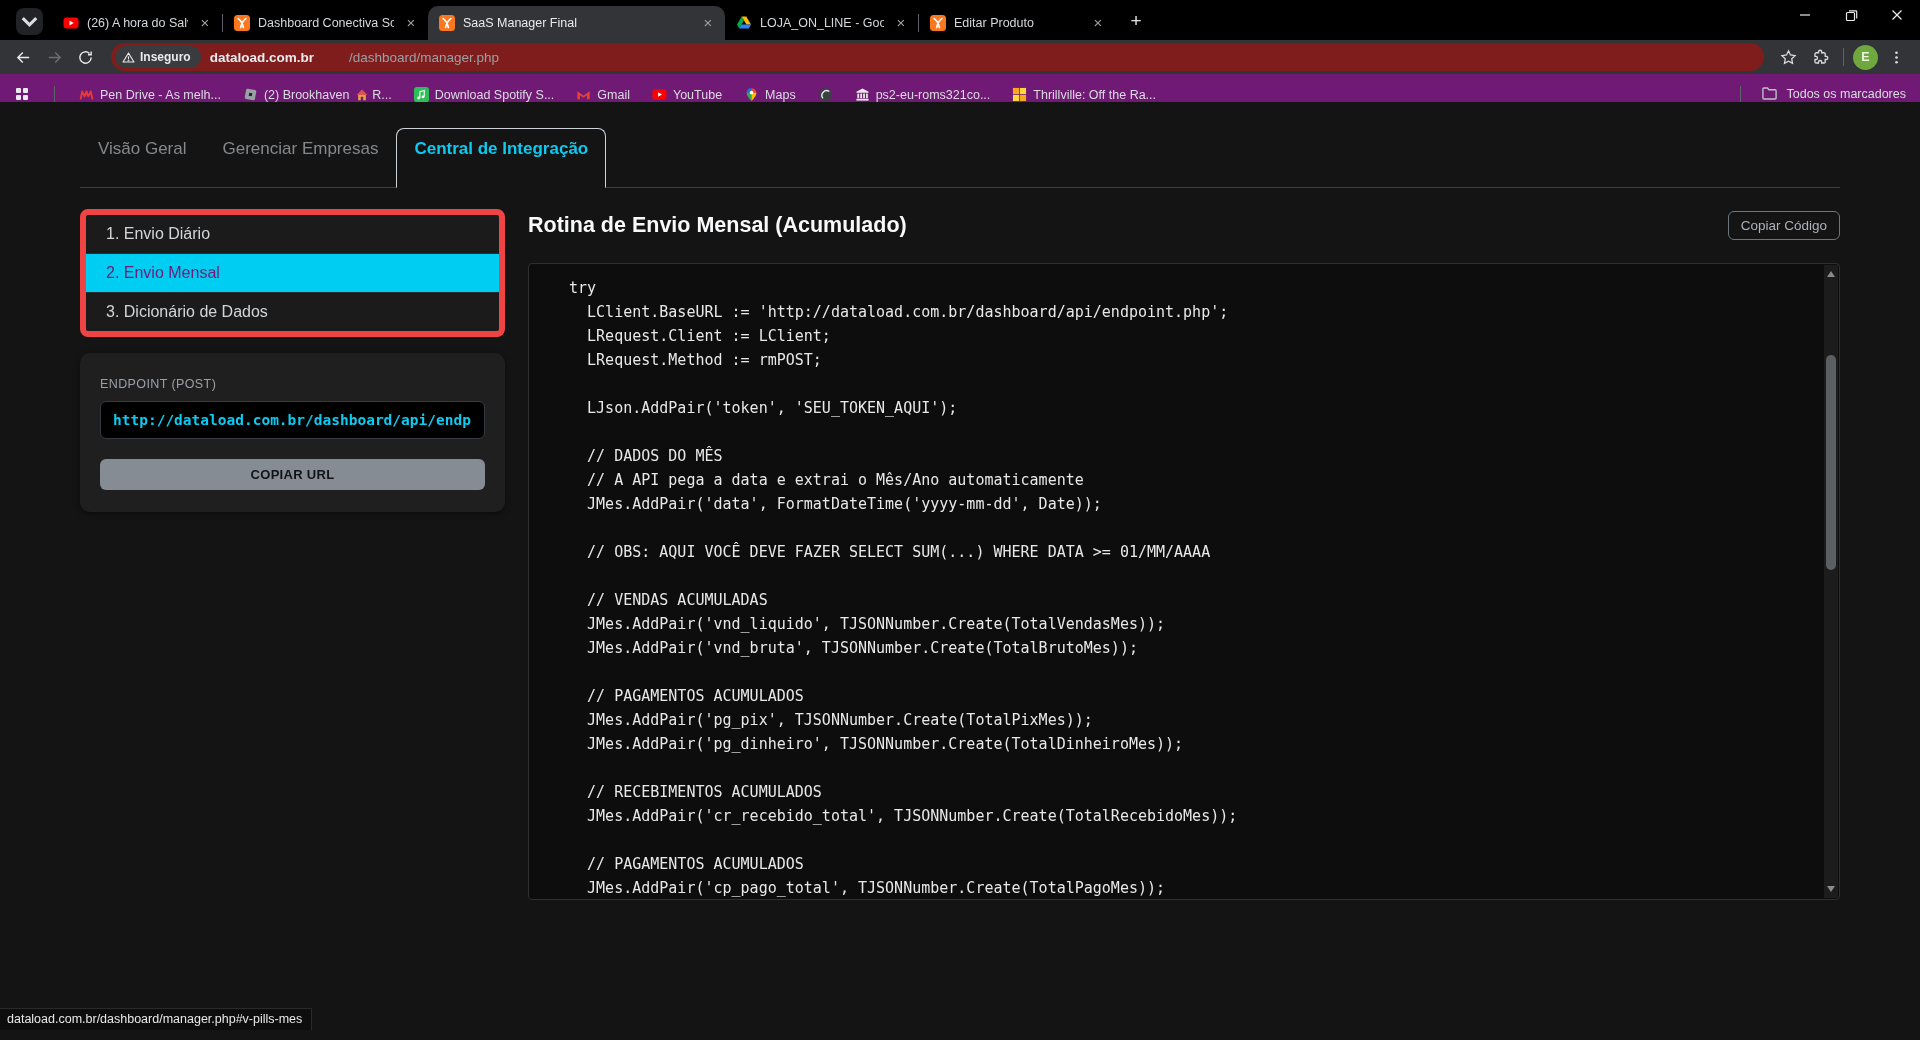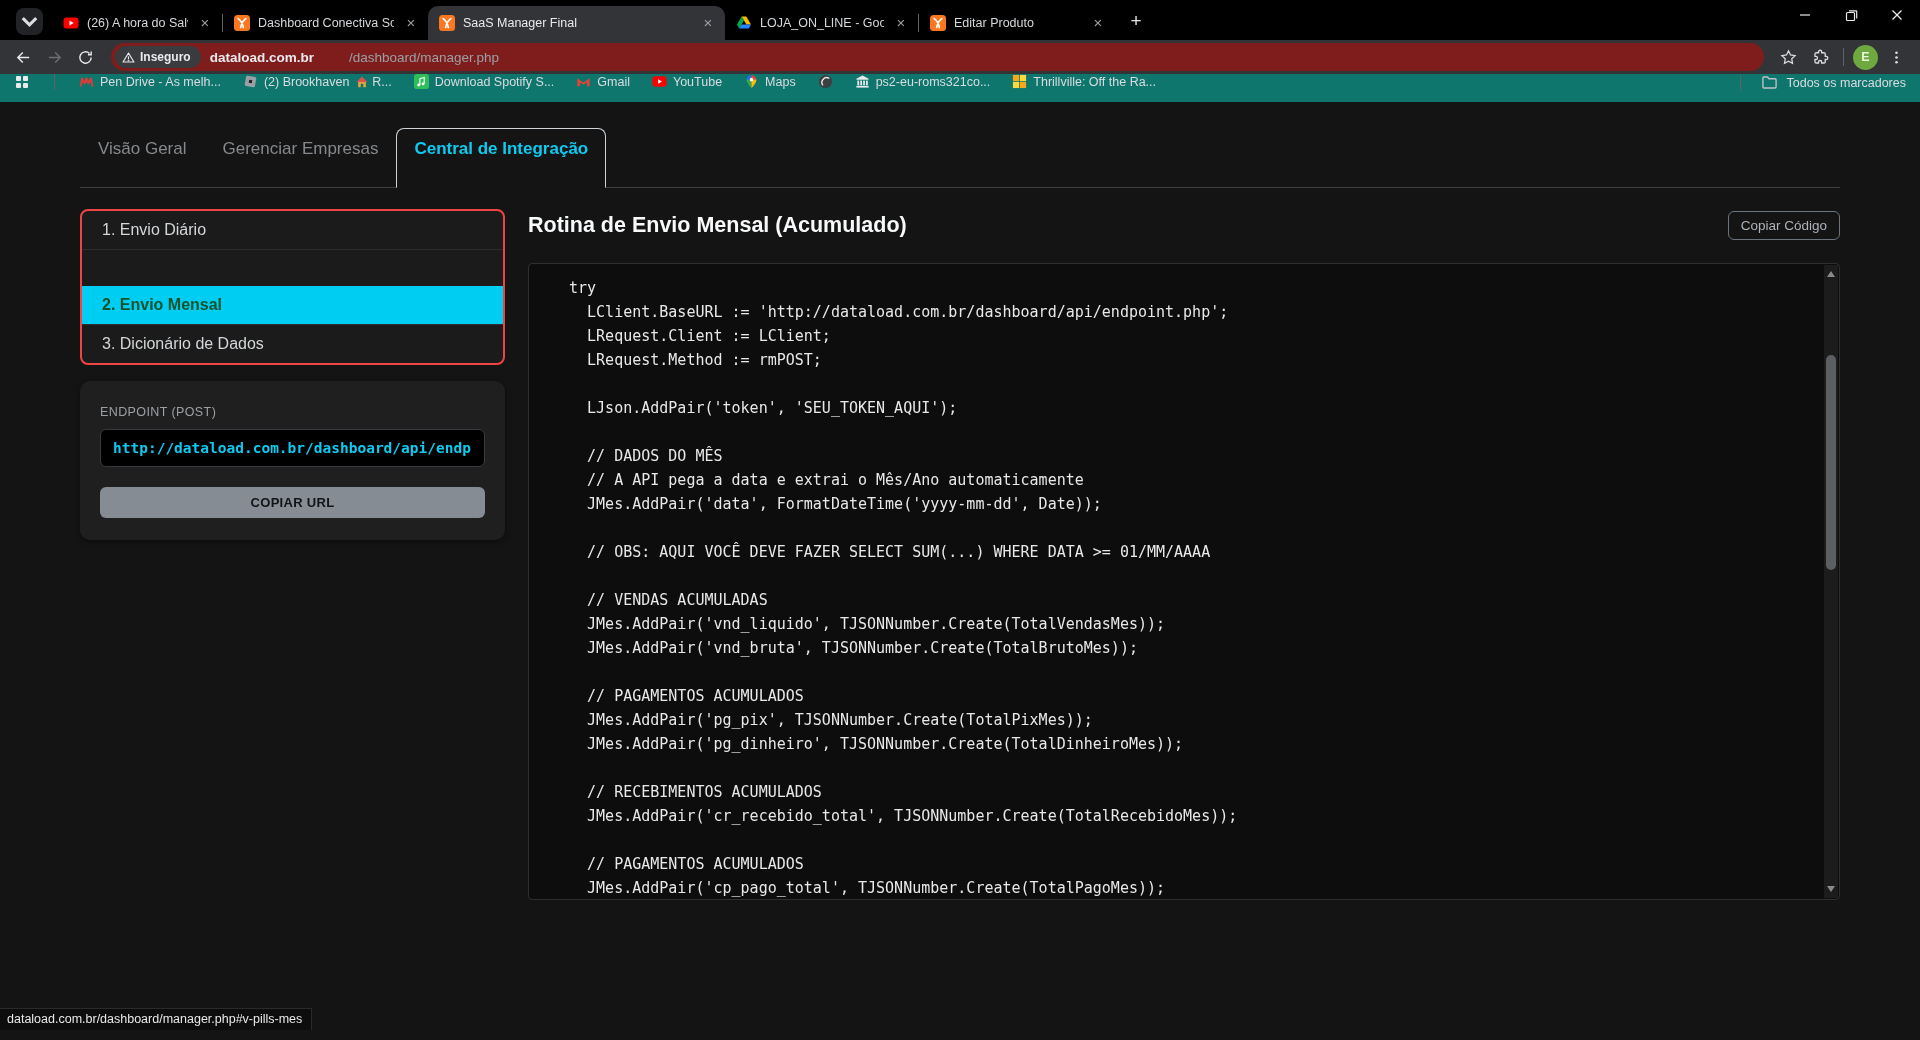--- a/index.html
+++ b/index.html
@@ -37,21 +37,21 @@
     padding:0 10px 0 7px; color:#e8eaed; font-size:12px; font-weight:700; }
   .chip svg { width:13px; height:13px; }
   .url { font-size:13.5px; color:#e8eaed; white-space:nowrap; overflow:hidden; }
   .url .path { color:#9aa0a6;margin-left:35px; }
   .tbicon { width:28px; height:28px; display:flex; align-items:center; justify-content:center; }
   .tbicon svg { width:19px; height:19px; }
   .tbdiv { width:1px; height:18px; background:#5f6368; margin:0 5px; }
   .avatar { width:25px; height:25px; border-radius:50%; background:#6fa83f; color:#eaf6dd; font-size:12.5px;
     font-weight:700; display:flex; align-items:center; justify-content:center; }
 
-  .bookmarksbar { height:28px; background:#0f766e; display:flex; align-items:flex-start; padding:0 14px; font-size:12.5px; color:#dadce0;gap:12px; }
+  .bookmarksbar { height:28px; background:#701a75; display:flex; align-items:flex-end; padding:0 14px; font-size:12.5px; color:#dadce0;gap:12px; }
   .bm { display:flex; align-items:center; gap:6px; margin-right:22px; white-space:nowrap; }
   .bm .fav svg { width:15px; height:15px; }
   .bmdiv { width:1px; height:16px; background:#5f6368; margin:0 12px 0 0; }
   .bm-right { margin-left:auto; display:flex; align-items:center; gap:8px; }
 
   
   .page { height:938px; background:#141414; position:relative; }
   .appheader { height:90px; background:#000; display:flex; align-items:center; padding:0 80px 0 66px; }
   .brand { display:flex; align-items:center; gap:10px; color:var(--brand); font-size:20px; font-weight:700;
     letter-spacing:.4px; text-shadow:0 0 14px rgba(41,182,240,.55); }
@@ -62,24 +62,24 @@
     padding:5px 13px; border-radius:6px; font-family:inherit; }
 
   .container { padding:26px 80px 0 80px; }
   .navtabs { display:flex; border-bottom:1px solid #3a3f44; }
   .navtab { padding:10px 17px 28px 17px; font-size:17px; color:#85898d; border:1px solid transparent;
     border-radius:8px 8px 0 0; margin-bottom:-1px; }
   .navtab.active { color:var(--accent); font-weight:700; border-color:#cfd4d9 #cfd4d9 #141414 #cfd4d9; }
 
   .layout { display:flex; gap:23px; margin-top:21px; }
   .leftcol { width:425px; flex:0 0 auto; }
-  .pills { background:#1b1b1b; border:2px solid #ef4444; border-radius:8px; overflow:hidden; }
+  .pills { background:#1b1b1b; border:6px solid #ef4444; border-radius:8px; overflow:hidden; }
   .pill { padding:10px 20px; font-size:16px; color:#d3d6d9; border-bottom:1px solid #2b2e31; }
   .pill:last-child { border-bottom:none; }
-  .pill.active { background:var(--pill); color:#14532d; font-weight:700;margin-top:36px; }
+  .pill.active { background:var(--pill); color:#701a75; font-weight:400; }
   .card { margin-top:16px; background:#1f1f1f; border-radius:10px; padding:24px 20px 22px 20px;
     box-shadow:0 2px 6px rgba(0,0,0,.4); }
   .cardlabel { color:#9aa0a6; font-size:12.5px; letter-spacing:.4px; margin-bottom:10px; }
   .endpoint-input { width:100%; height:38px; background:#000; border:1px solid #343a40; border-radius:6px;
     color:var(--accent); font-family:"DejaVu Sans Mono", monospace; font-size:14.5px; font-weight:700;
     padding:0 12px; }
   .btn-copyurl { width:100%; height:31px; margin-top:20px; background:#858c94; border:none; border-radius:6px;
     color:#121417; font-weight:700; font-size:13px; letter-spacing:.3px; font-family:inherit; }
 
   .maincol { flex:1; }

